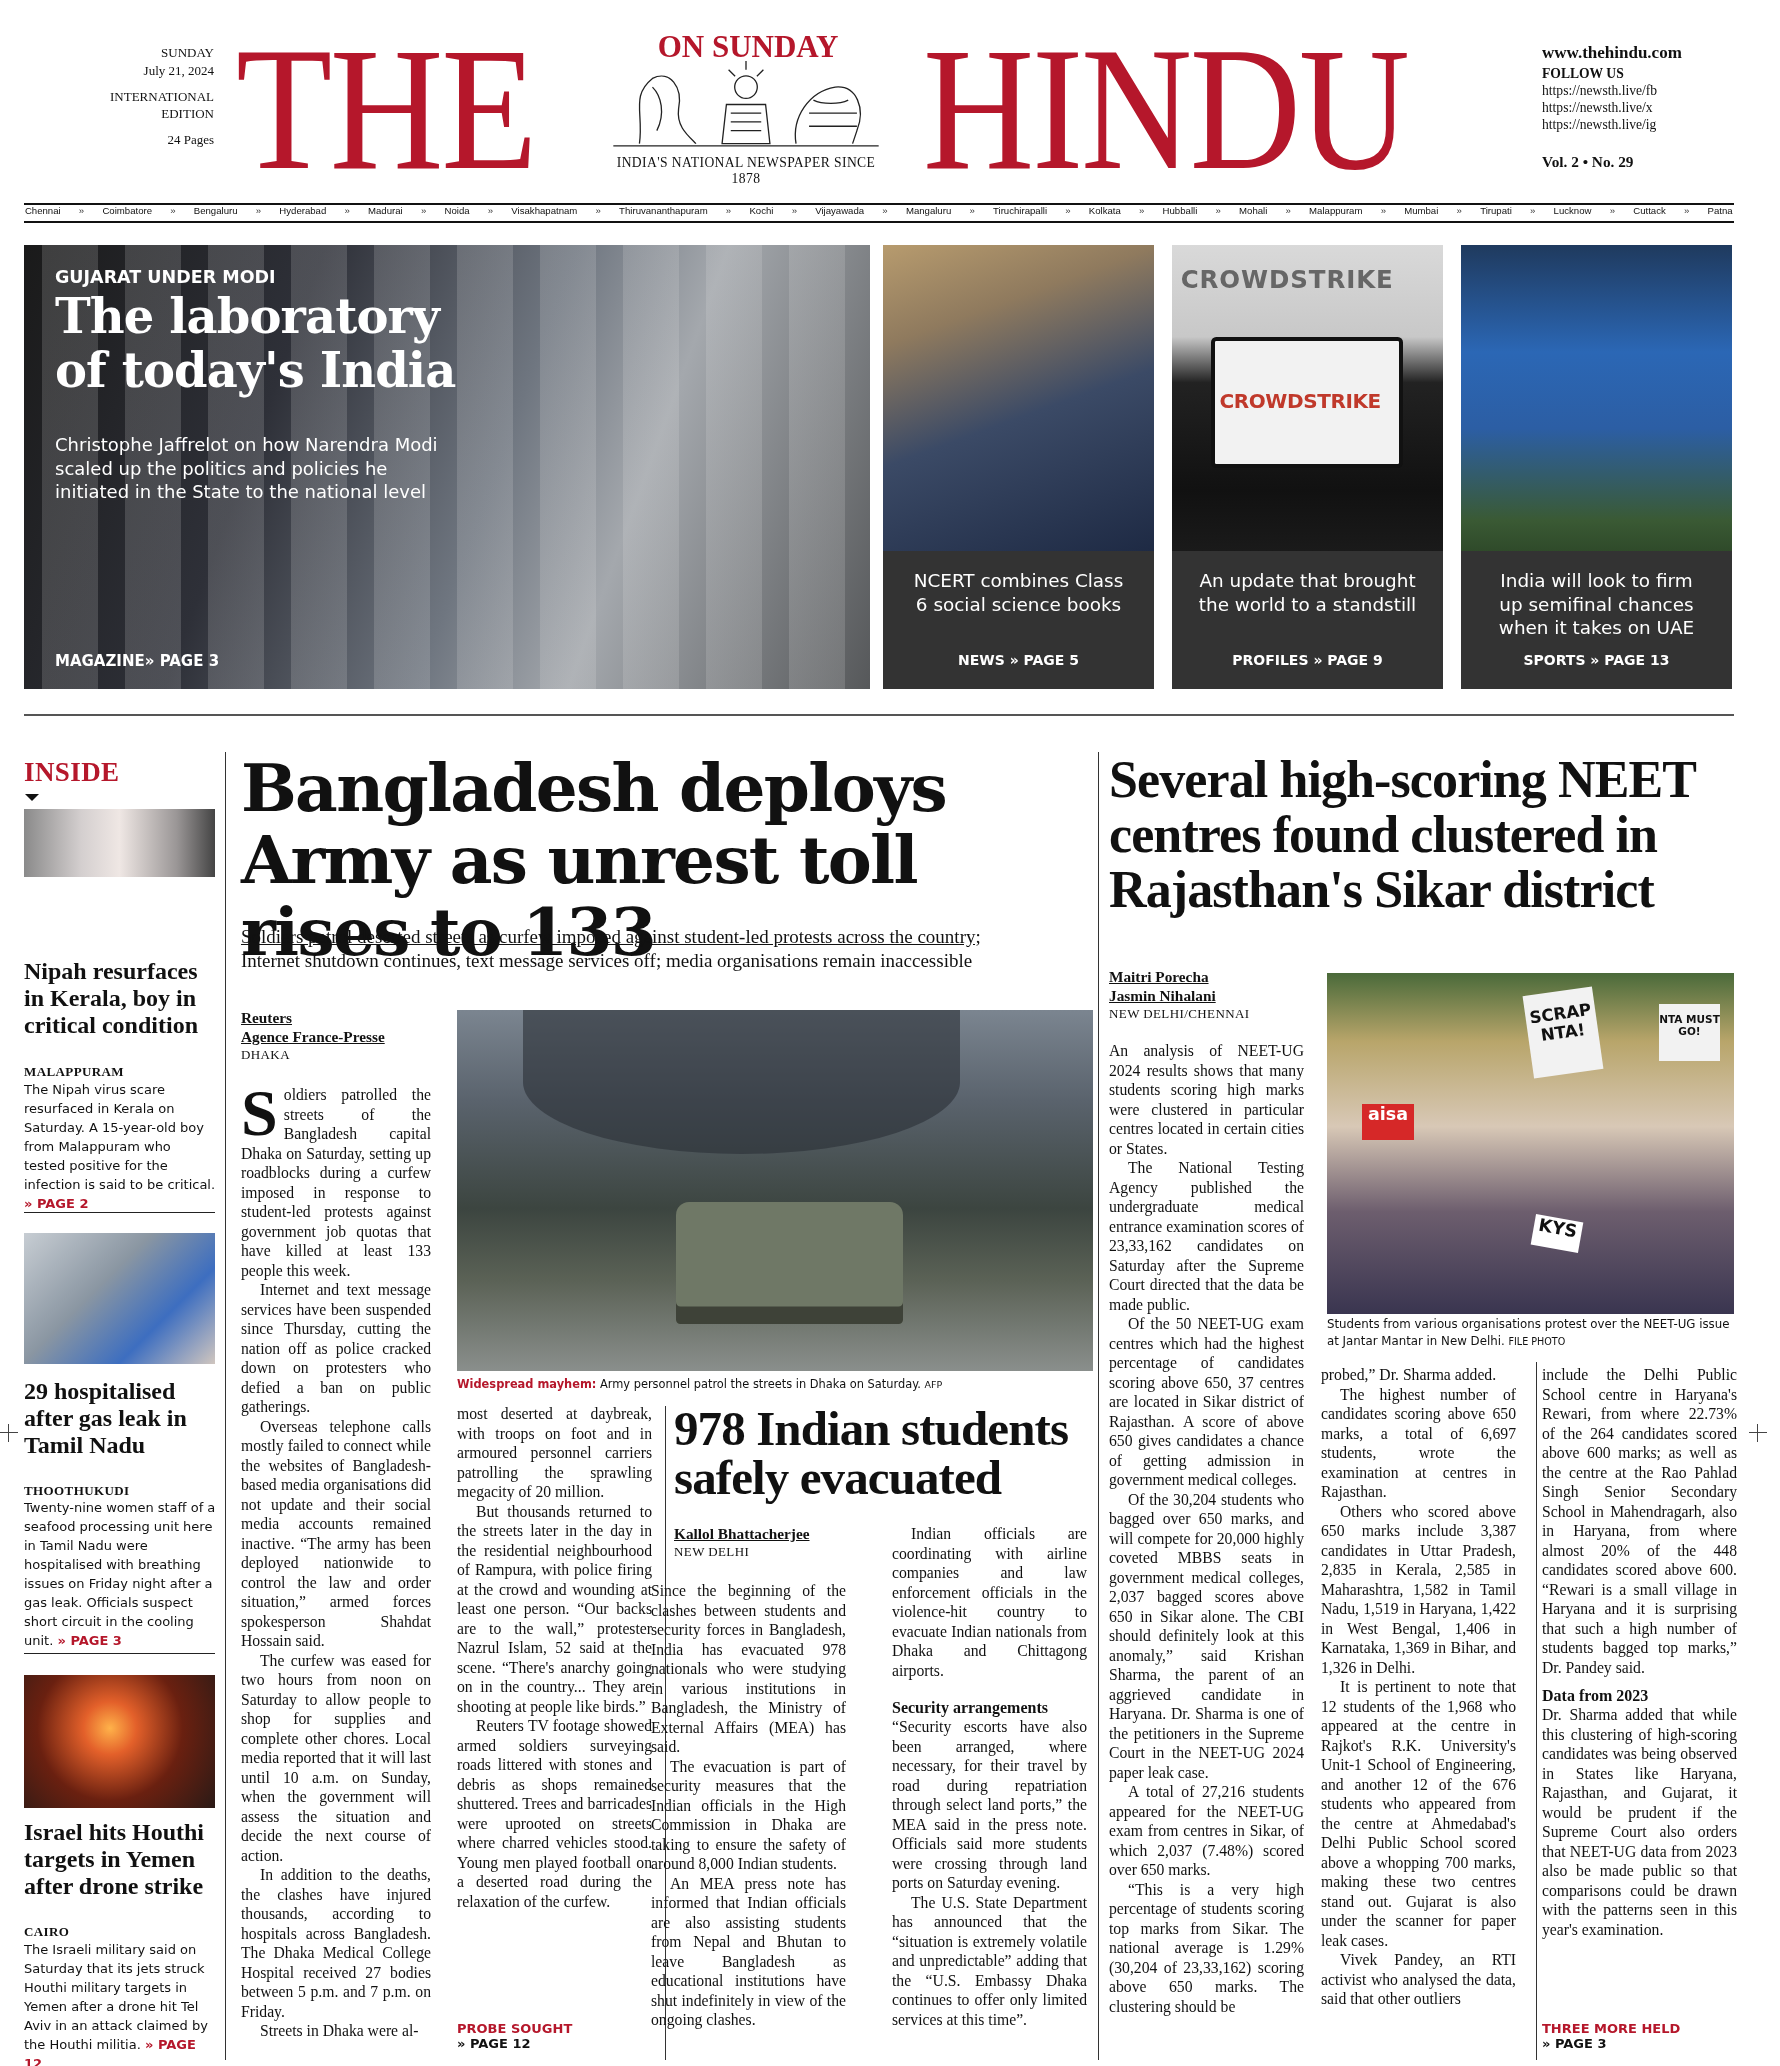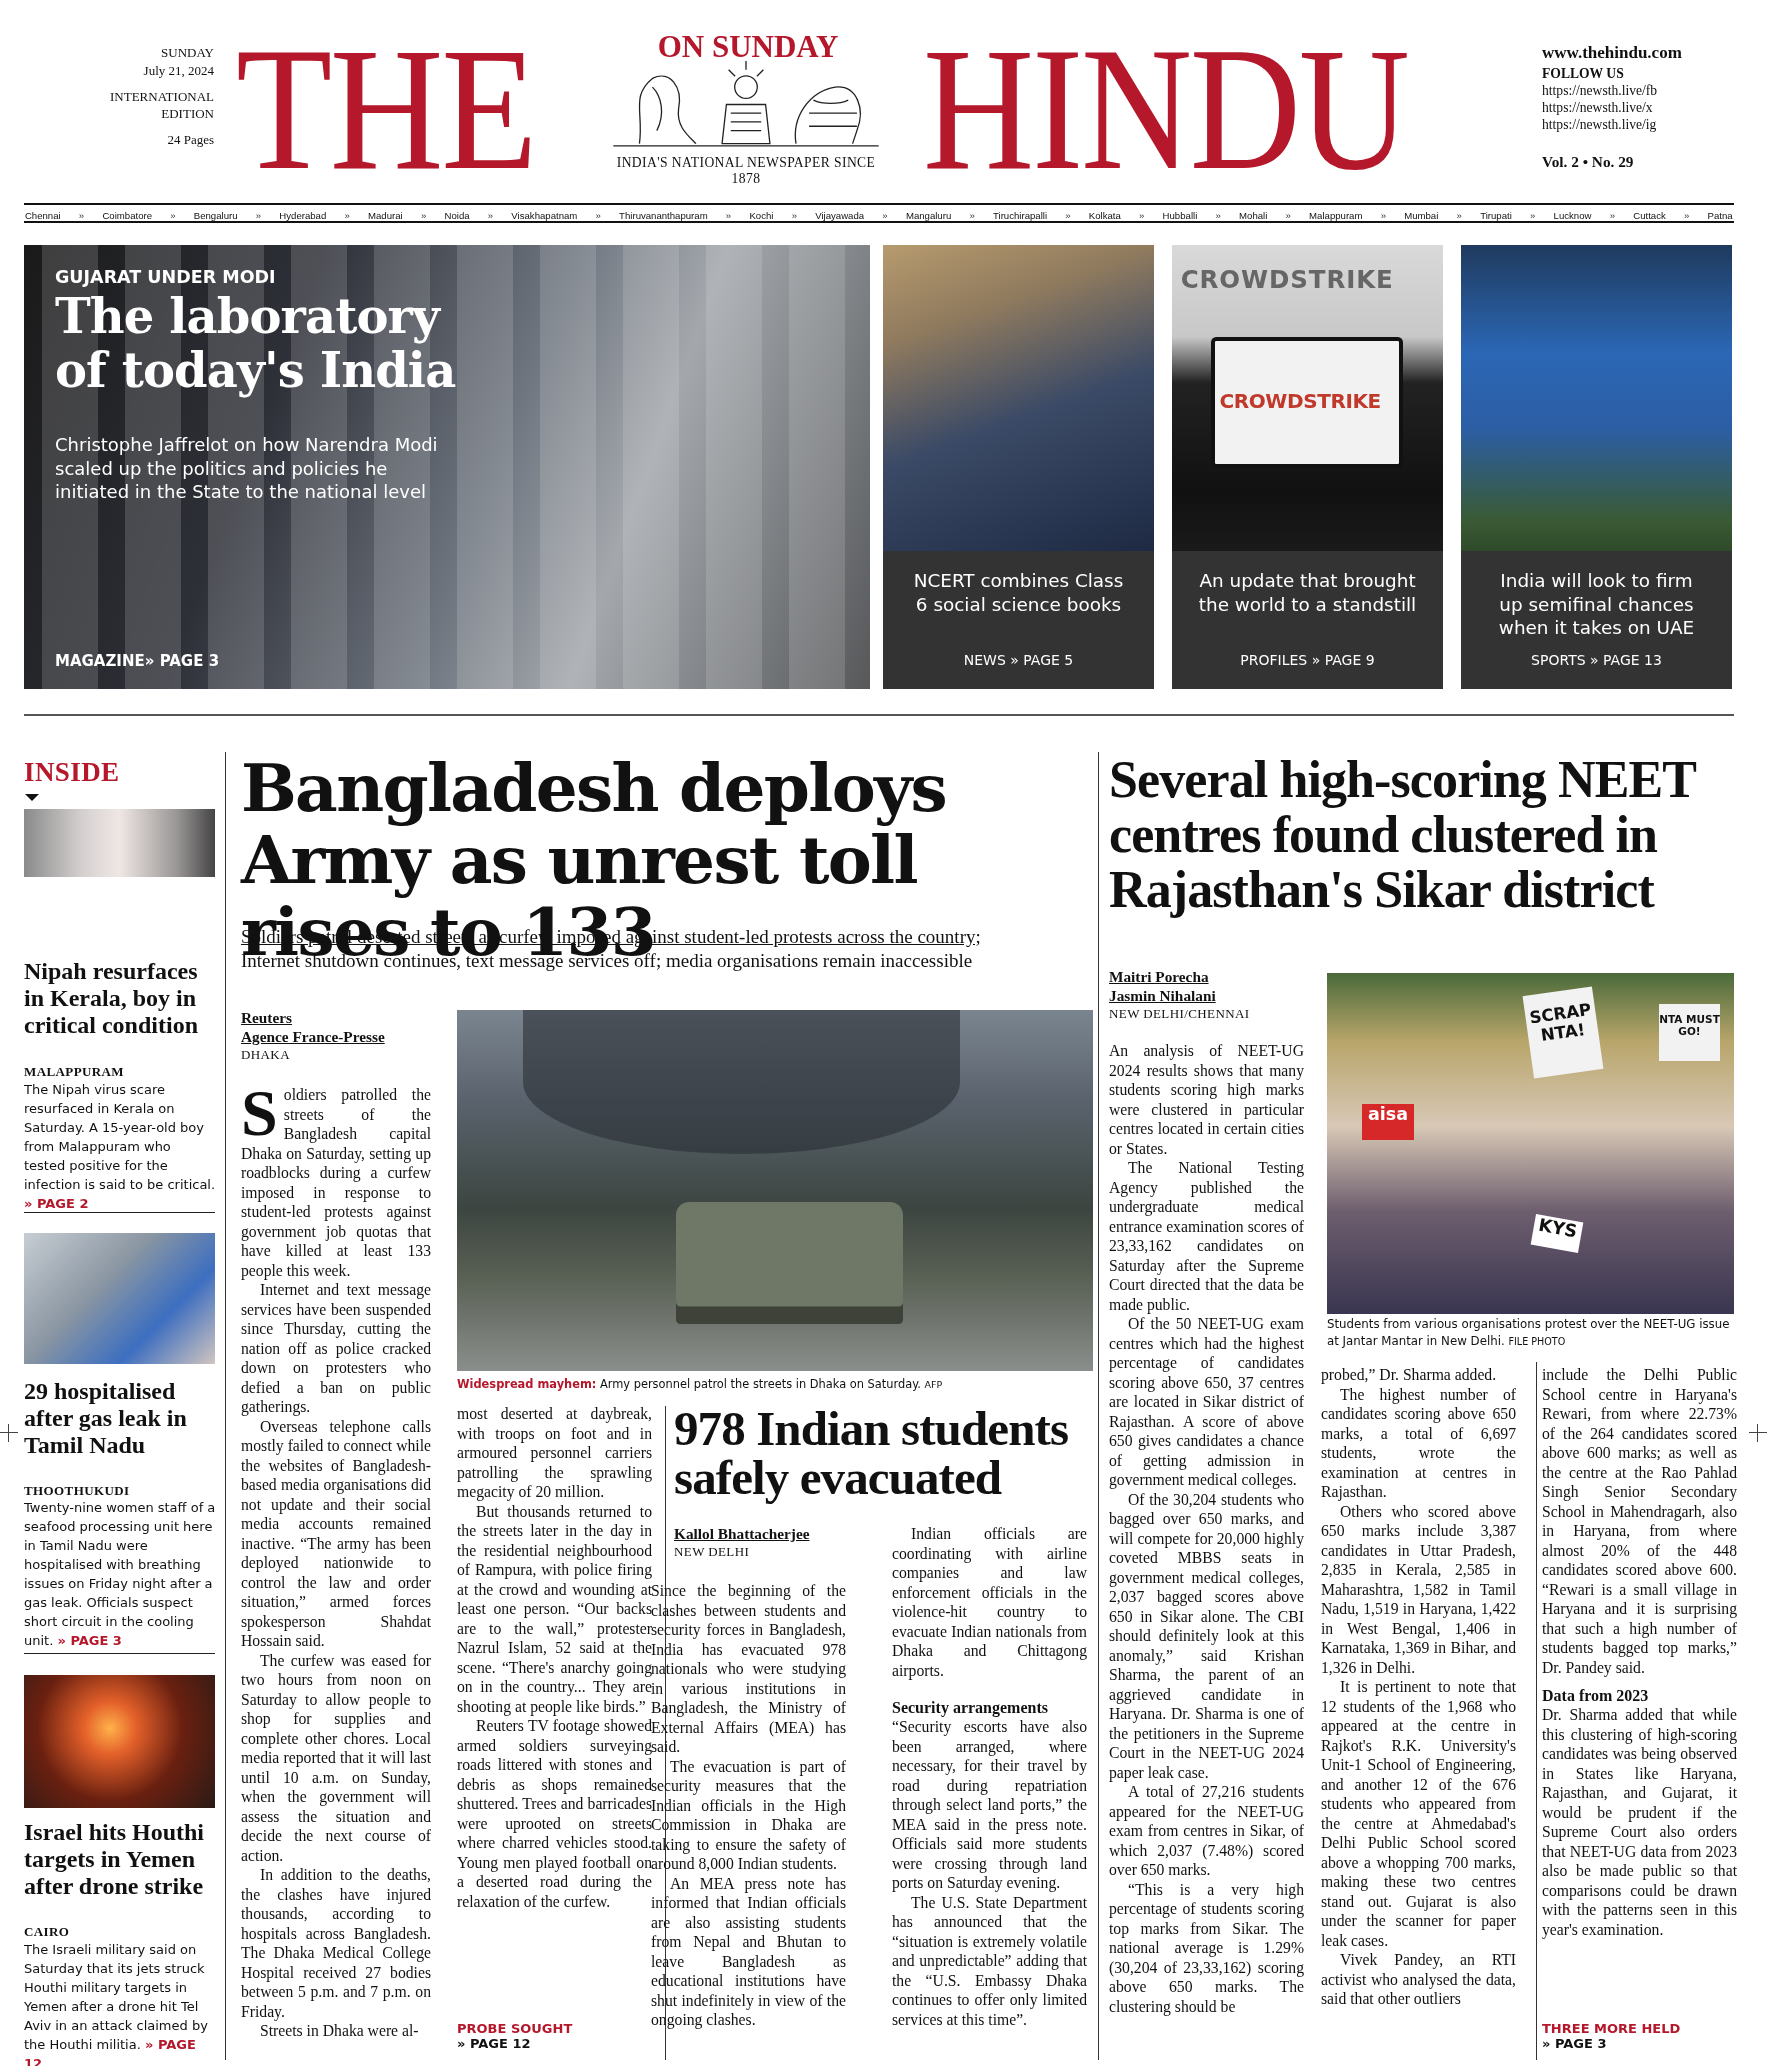--- a/index.html
+++ b/index.html
@@ -11,35 +11,35 @@
 .mh-the{left:236px;top:31px;font-size:175px;line-height:157px;color:#b5172b;letter-spacing:-2.6px;transform:scaleX(0.9);transform-origin:left top}
 .mh-hindu{left:923px;top:31px;font-size:175px;line-height:157px;color:#b5172b;letter-spacing:-2.6px;transform:scaleX(0.88);transform-origin:left top}
 .mh-sunday{left:652px;top:29px;font-size:31px;font-weight:bold;color:#b5172b;width:192px;text-align:center}
 .emblem{left:604px;top:61px;width:284px;height:87px}
 .mh-since{left:604px;top:155px;width:284px;text-align:center;font-size:13.6px;letter-spacing:0.4px}
 .mh-right{left:1542px;top:44px;width:219px;font-size:13.6px;line-height:17px}
 .mh-right .site{font-size:17px;font-weight:bold;margin-bottom:4.4px}
 .mh-right .b{font-weight:bold}
 .mh-vol{left:1542px;top:153px;font-size:15.3px;font-weight:bold}
 
-.nav{left:24px;top:203px;width:1710px;height:20px;border-top:2.6px solid #111;border-bottom:2.2px solid #111;display:flex;justify-content:space-between;align-items:flex-end;font-family:"Liberation Sans",sans-serif;font-size:9.6px;padding:0 0.9px}
+.nav{left:24px;top:203px;width:1710px;height:20px;border-top:2.6px solid #111;border-bottom:2.2px solid #111;display:flex;justify-content:space-between;align-items:flex-start;font-family:"Liberation Sans",sans-serif;font-size:9.6px;padding:0 0.9px}
 .nav span.sep{font-size:9.6px;color:#333}
 
 .banner{top:245px;height:444px}
 .b1{left:24px;width:846px;background:linear-gradient(110deg,#1a1a1a 0%,#2e3038 30%,#6f7680 55%,#a4a8ad 70%,#56585a 100%)}
 .b1 .wall{position:absolute;inset:0;background:
  repeating-linear-gradient(90deg,rgba(255,255,255,0) 0 17.5px,rgba(230,230,230,.35) 17.5px 74px,rgba(255,255,255,0) 74px 83px);opacity:.5}
 .b1 .kicker{position:absolute;left:31px;top:22px;font-family:"DejaVu Sans",sans-serif;font-weight:bold;font-size:17.5px;color:#fff}
 .b1 .head{position:absolute;left:31px;top:44px;font-family:"DejaVu Serif",serif;font-weight:bold;font-size:48px;line-height:54px;color:#fff;letter-spacing:-0.9px}
 .b1 .dek{position:absolute;left:31px;top:188px;font-family:"DejaVu Sans",sans-serif;font-size:18px;line-height:23.6px;color:#fff;width:394px}
 .b1 .ref{position:absolute;left:31px;top:407px;font-family:"DejaVu Sans",sans-serif;font-weight:bold;font-size:15px;color:#fff}
 .tile{width:271px;background:#333}
 .tile .pic{position:absolute;left:0;top:0;width:100%;height:306px}
 .tile .cap{position:absolute;left:0;top:324px;width:100%;text-align:center;font-family:"DejaVu Sans",sans-serif;font-size:18.4px;line-height:23.6px;color:#fff;padding:0 26px}
-.tile .ref{position:absolute;left:0;top:407px;width:100%;text-align:center;font-family:"DejaVu Sans",sans-serif;font-weight:normal;font-size:14px;color:#fff}
+.tile .ref{position:absolute;left:0;top:407px;width:100%;text-align:center;font-family:"DejaVu Sans",sans-serif;font-weight:bold;font-size:14px;color:#fff}
 .t1{left:883px}.t1 .pic{background:linear-gradient(160deg,#b79b6e 0%,#8f7a5e 25%,#3b4a66 55%,#1e2a44 100%)}
 .t2{left:1172px}.t2 .pic{background:linear-gradient(180deg,#d9d9d9 0%,#c8c8c8 30%,#222 45%,#111 80%,#1a1a1a 100%)}
 .t3{left:1461px}.t3 .pic{background:linear-gradient(180deg,#1f3a5e 0%,#2b67b5 35%,#2c5ea4 60%,#3a5a34 90%,#2f4a2a 100%)}
 .cs-label{position:absolute;left:8.7px;top:19.7px;font-family:"DejaVu Sans",sans-serif;font-weight:bold;font-size:24.5px;color:#666;letter-spacing:0.9px}
 .cs-screen{position:absolute;left:39px;top:92px;width:192px;height:131px;background:#f2f2f2;border:4.4px solid #111;border-radius:5.2px}
 .cs-screen span{position:absolute;left:4.4px;top:48px;font-family:"DejaVu Sans",sans-serif;font-weight:bold;font-size:20px;color:#c0392b;letter-spacing:-0.4px}
 .rule-main{left:24px;top:714px;width:1710px;height:1.7px;background:#555}
 
 .inside-h{left:24px;top:757px;font-size:27px;font-weight:bold;color:#b5172b;letter-spacing:0.4px}
 .inside-arrow{left:25px;top:794px;width:0;height:0;border-left:7.9px solid transparent;border-right:7.9px solid transparent;border-top:7px solid #111}

